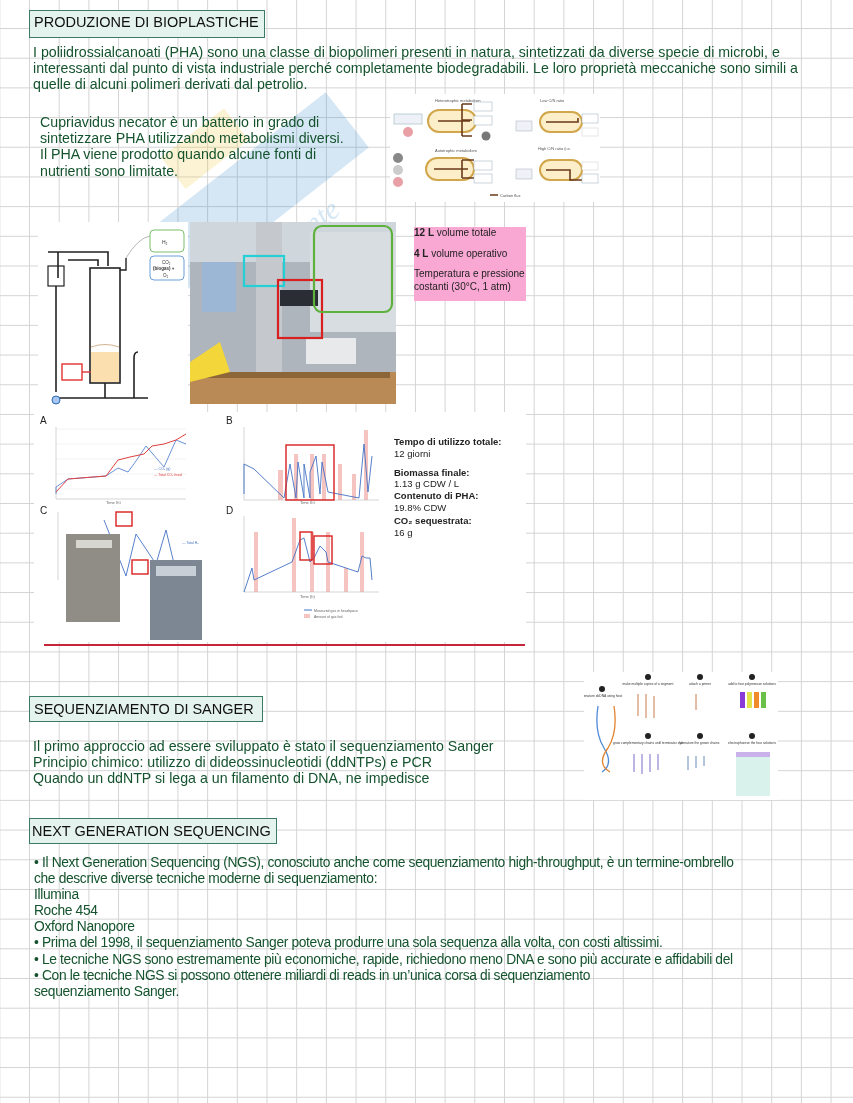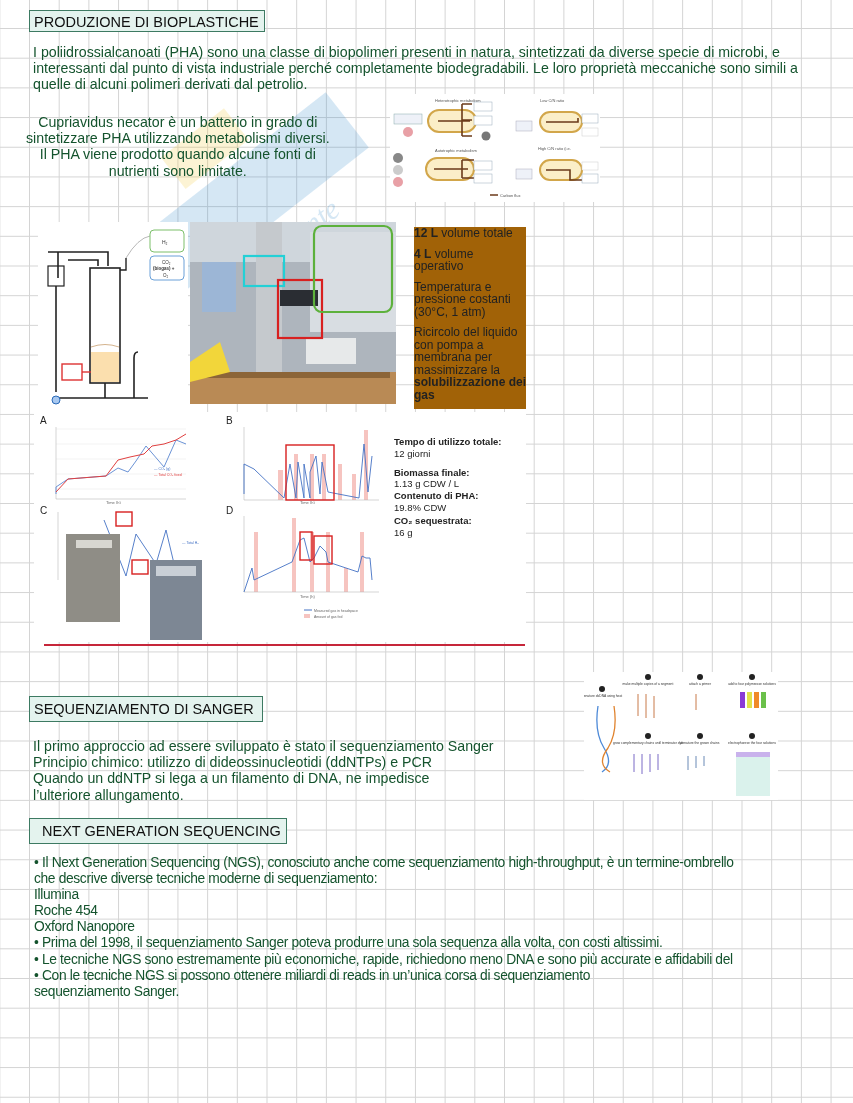--- a/index.html
+++ b/index.html
@@ -10,25 +10,25 @@
       linear-gradient(to right, #d4d4d4 1px, transparent 1px),
       linear-gradient(to bottom, #d4d4d4 1px, transparent 1px);
     background-size: 29.7px 29.7px;
     background-position: 29px 28px;
     font-family: "Liberation Sans", sans-serif;
     color: #111;
   }
   .abs { position: absolute; }
   .section-title {
     position: absolute; background: #e4f3ee; border: 1.5px solid #3d7a62;
-    font-size: 14.5px; padding: 2px 5px 0 4px; line-height: 18px; color: #111;
+    font-size: 14.5px; padding: 2px 5px 6px 4px; line-height: 18px; color: #111;
   }
   .para { position: absolute; font-size: 14.2px; line-height: 16.2px; color: #14532d; }
   .para div { white-space: nowrap; }
-  .side-notes { position: absolute; font-size: 12px; line-height: 12.5px; color: #222; background: #a16207; }
+  .side-notes { position: absolute; font-size: 10px; line-height: 12.5px; color: #222; background: #f9a8d4; }
   .side-notes .item { margin-bottom: 8px; }
   .side-notes b { font-weight: bold; }
   .fig { position: absolute; background: #fff; }
   .panel-letter { position: absolute; font-size: 10px; color: #222; }
   .watermark {
     position: absolute; left: 60px; top: 60px; width: 360px; height: 300px;
     pointer-events: none; opacity: 0.18;
   }
   .redline { position: absolute; left: 44px; top: 644px; width: 481px; height: 2px; background: #c6263a; }
 </style>
@@ -44,21 +44,21 @@
 </svg>
 
 <div class="section-title" style="left:29px; top:10px;">PRODUZIONE DI BIOPLASTICHE</div>
 
 <div class="para" style="left:33px; top:44px;">
   <div>I poliidrossialcanoati (PHA) sono una classe di biopolimeri presenti in natura, sintetizzati da diverse specie di microbi, e</div>
   <div>interessanti dal punto di vista industriale perché completamente biodegradabili. Le loro proprietà meccaniche sono simili a</div>
   <div>quelle di alcuni polimeri derivati dal petrolio.</div>
 </div>
 
-<div class="para" style="left:26px; top:114px;text-align:center;">
+<div class="para" style="left:40px; top:114px;">
   <div>Cupriavidus necator è un batterio in grado di</div>
   <div>sintetizzare PHA utilizzando metabolismi diversi.</div>
   <div>Il PHA viene prodotto quando alcune fonti di</div>
   <div>nutrienti sono limitate.</div>
 </div>
 
 <div class="fig" style="left:390px; top:94px; width:210px; height:108px;">
   <svg width="210" height="108" viewBox="0 0 210 108">
     <text x="45" y="8" font-size="4" fill="#555">Heterotrophic metabolism</text>
     <text x="150" y="8" font-size="4" fill="#555">Low C/N ratio</text>
@@ -131,21 +131,20 @@
     <rect x="54" y="34" width="40" height="30" fill="none" stroke="#23d0d6" stroke-width="2.2"></rect>
     <rect x="88" y="58" width="44" height="58" fill="none" stroke="#d82020" stroke-width="2.2"></rect>
     <rect x="124" y="4" width="78" height="86" rx="8" fill="none" stroke="#5db13c" stroke-width="2.2"></rect>
   </svg>
 </div>
 
 <div class="side-notes" style="left:414px; top:227px; width:112px;">
   <div class="item"><b>12 L</b><span> volume totale</span></div>
   <div class="item"><b>4 L</b><span> volume operativo</span></div>
   <div class="item">Temperatura e pressione costanti (30°C, 1 atm)</div>
-  <div class="item"><span>Ricircolo del liquido con pompa a membrana per massimizzare la </span><b>solubilizzazione dei gas</b></div>
 </div>
 
 <div class="fig" style="left:34px; top:412px; width:492px; height:230px; background:#fff;">
   <span class="panel-letter" style="left:6px; top:3px;">A</span>
   <svg class="abs" style="left:12px; top:12px;" width="150" height="80" viewBox="0 0 150 80">
     <g stroke="#e6e6e6" stroke-width="0.5">
       <line x1="10" y1="5" x2="140" y2="5"></line>
         <line x1="10" y1="20" x2="140" y2="20"></line>
         <line x1="10" y1="35" x2="140" y2="35"></line>
         <line x1="10" y1="50" x2="140" y2="50"></line>
@@ -222,21 +221,20 @@
 </div>
 
 <div class="redline"></div>
 
 <div class="section-title" style="left:29px; top:696px; padding:3px 8px 3px 4px;">SEQUENZIAMENTO DI SANGER</div>
 
 <div class="para" style="left:33px; top:738px;">
   <div>Il primo approccio ad essere sviluppato è stato il sequenziamento Sanger</div>
   <div>Principio chimico: utilizzo di dideossinucleotidi (ddNTPs) e PCR</div>
   <div>Quando un ddNTP si lega a un filamento di DNA, ne impedisce</div>
-  <div>l’ulteriore allungamento.</div>
 </div>
 
 <div class="fig" style="left:584px; top:672px; width:194px; height:128px;">
   <svg width="194" height="128" viewBox="0 0 194 128">
     <g font-size="3.3" fill="#333" text-anchor="middle">
       <circle cx="18" cy="17" r="3" fill="#222"></circle>
         <text x="18" y="25">denature dsDNA using heat</text>
       <circle cx="64" cy="5" r="3" fill="#222"></circle>
         <text x="64" y="13">make multiple copies of a segment</text>
       <circle cx="116" cy="5" r="3" fill="#222"></circle>
@@ -271,21 +269,21 @@
     <g stroke="#6a8ab6" stroke-width="1">
         <line x1="104" y1="84" x2="104" y2="98"></line>
         <line x1="112" y1="84" x2="112" y2="96"></line>
         <line x1="120" y1="84" x2="120" y2="94"></line>
       </g>
     <rect x="152" y="80" width="34" height="44" fill="#daf2ec"></rect>
     <rect x="152" y="80" width="34" height="5" fill="#c9b2ec"></rect>
   </svg>
 </div>
 
-<div class="section-title" style="left:29px; top:818px; padding:3px 5px 3px 12px;">NEXT GENERATION SEQUENCING</div>
+<div class="section-title" style="left:29px; top:818px; padding:3px 5px 3px 2px;">NEXT GENERATION SEQUENCING</div>
 
 <div class="para" style="left:34px; top:855px; font-size:13.8px; line-height:16.1px; letter-spacing:-0.35px;">
   <div>• Il Next Generation Sequencing (NGS), conosciuto anche come sequenziamento high-throughput, è un termine-ombrello</div>
   <div>che descrive diverse tecniche moderne di sequenziamento:</div>
   <div>Illumina</div>
   <div>Roche 454</div>
   <div>Oxford Nanopore</div>
   <div>• Prima del 1998, il sequenziamento Sanger poteva produrre una sola sequenza alla volta, con costi altissimi.</div>
   <div>• Le tecniche NGS sono estremamente più economiche, rapide, richiedono meno DNA e sono più accurate e affidabili del</div>
   <div>• Con le tecniche NGS si possono ottenere miliardi di reads in un’unica corsa di sequenziamento</div>

